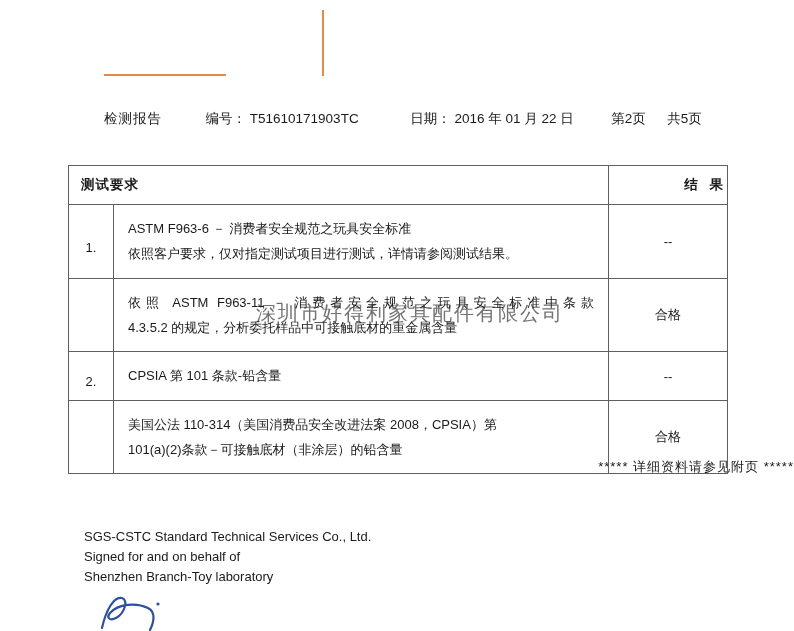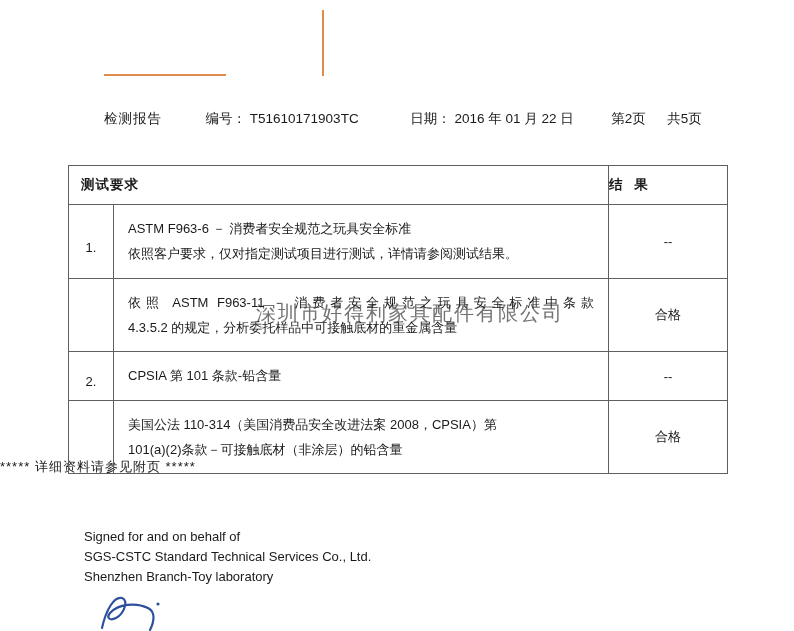--- a/index.html
+++ b/index.html
@@ -108,21 +108,21 @@
     font-weight: bold;
     font-size: 13.5px;
     margin-left: 37px;
   }
   .th-req {
     text-align: left;
     padding-left: 12px !important;
     letter-spacing: 1px;
   }
   .th-res {
-    text-align: left;
+    text-align: right;
     width: 118px;
     letter-spacing: 4px;
   }
   .col-no {
     width: 44px;
     text-align: center;
     vertical-align: top;
     padding-top: 13px !important;
     font-size: 13px;
   }
@@ -143,21 +143,21 @@
     text-align: justify;
     text-align-last: justify;
   }
 
   
   .attach-note {
     position: absolute;
     left: 0;
     top: 458px;
     width: 794px;
-    text-align: left;
+    text-align: right;
     font-size: 13px;
     letter-spacing: 1px;
   }
 
   
   .sign-block {
     position: absolute;
     left: 84px;
     top: 527px;
     font-size: 13px;
@@ -237,21 +237,21 @@
         <div class="desc-line">101(a)(2)条款－可接触底材（非涂层）的铅含量</div>
       </td>
       <td class="col-res">合格</td>
     </tr>
   </tbody>
 </table>
 
 <div class="attach-note">***** 详细资料请参见附页 *****</div>
 
 <div class="sign-block">
+  <div>SGS-CSTC Standard Technical Services Co., Ltd.</div>
   <div>Signed for and on behalf of</div>
-  <div>SGS-CSTC Standard Technical Services Co., Ltd.</div>
   <div>Shenzhen Branch-Toy laboratory</div>
 </div>
 
 <svg class="signature" viewBox="0 0 160 45">
   <path d="M6 40 C10 22, 18 8, 26 10 C33 12, 28 26, 20 30 C14 33, 10 30, 14 25 C22 16, 40 14, 52 20 C60 24, 58 34, 54 42" fill="none" stroke="#2c4f9e" stroke-width="2.2" stroke-linecap="round"></path>
   <circle cx="62" cy="16" r="1.6" fill="#2c4f9e"></circle>
 </svg>
 
 </body></html>

